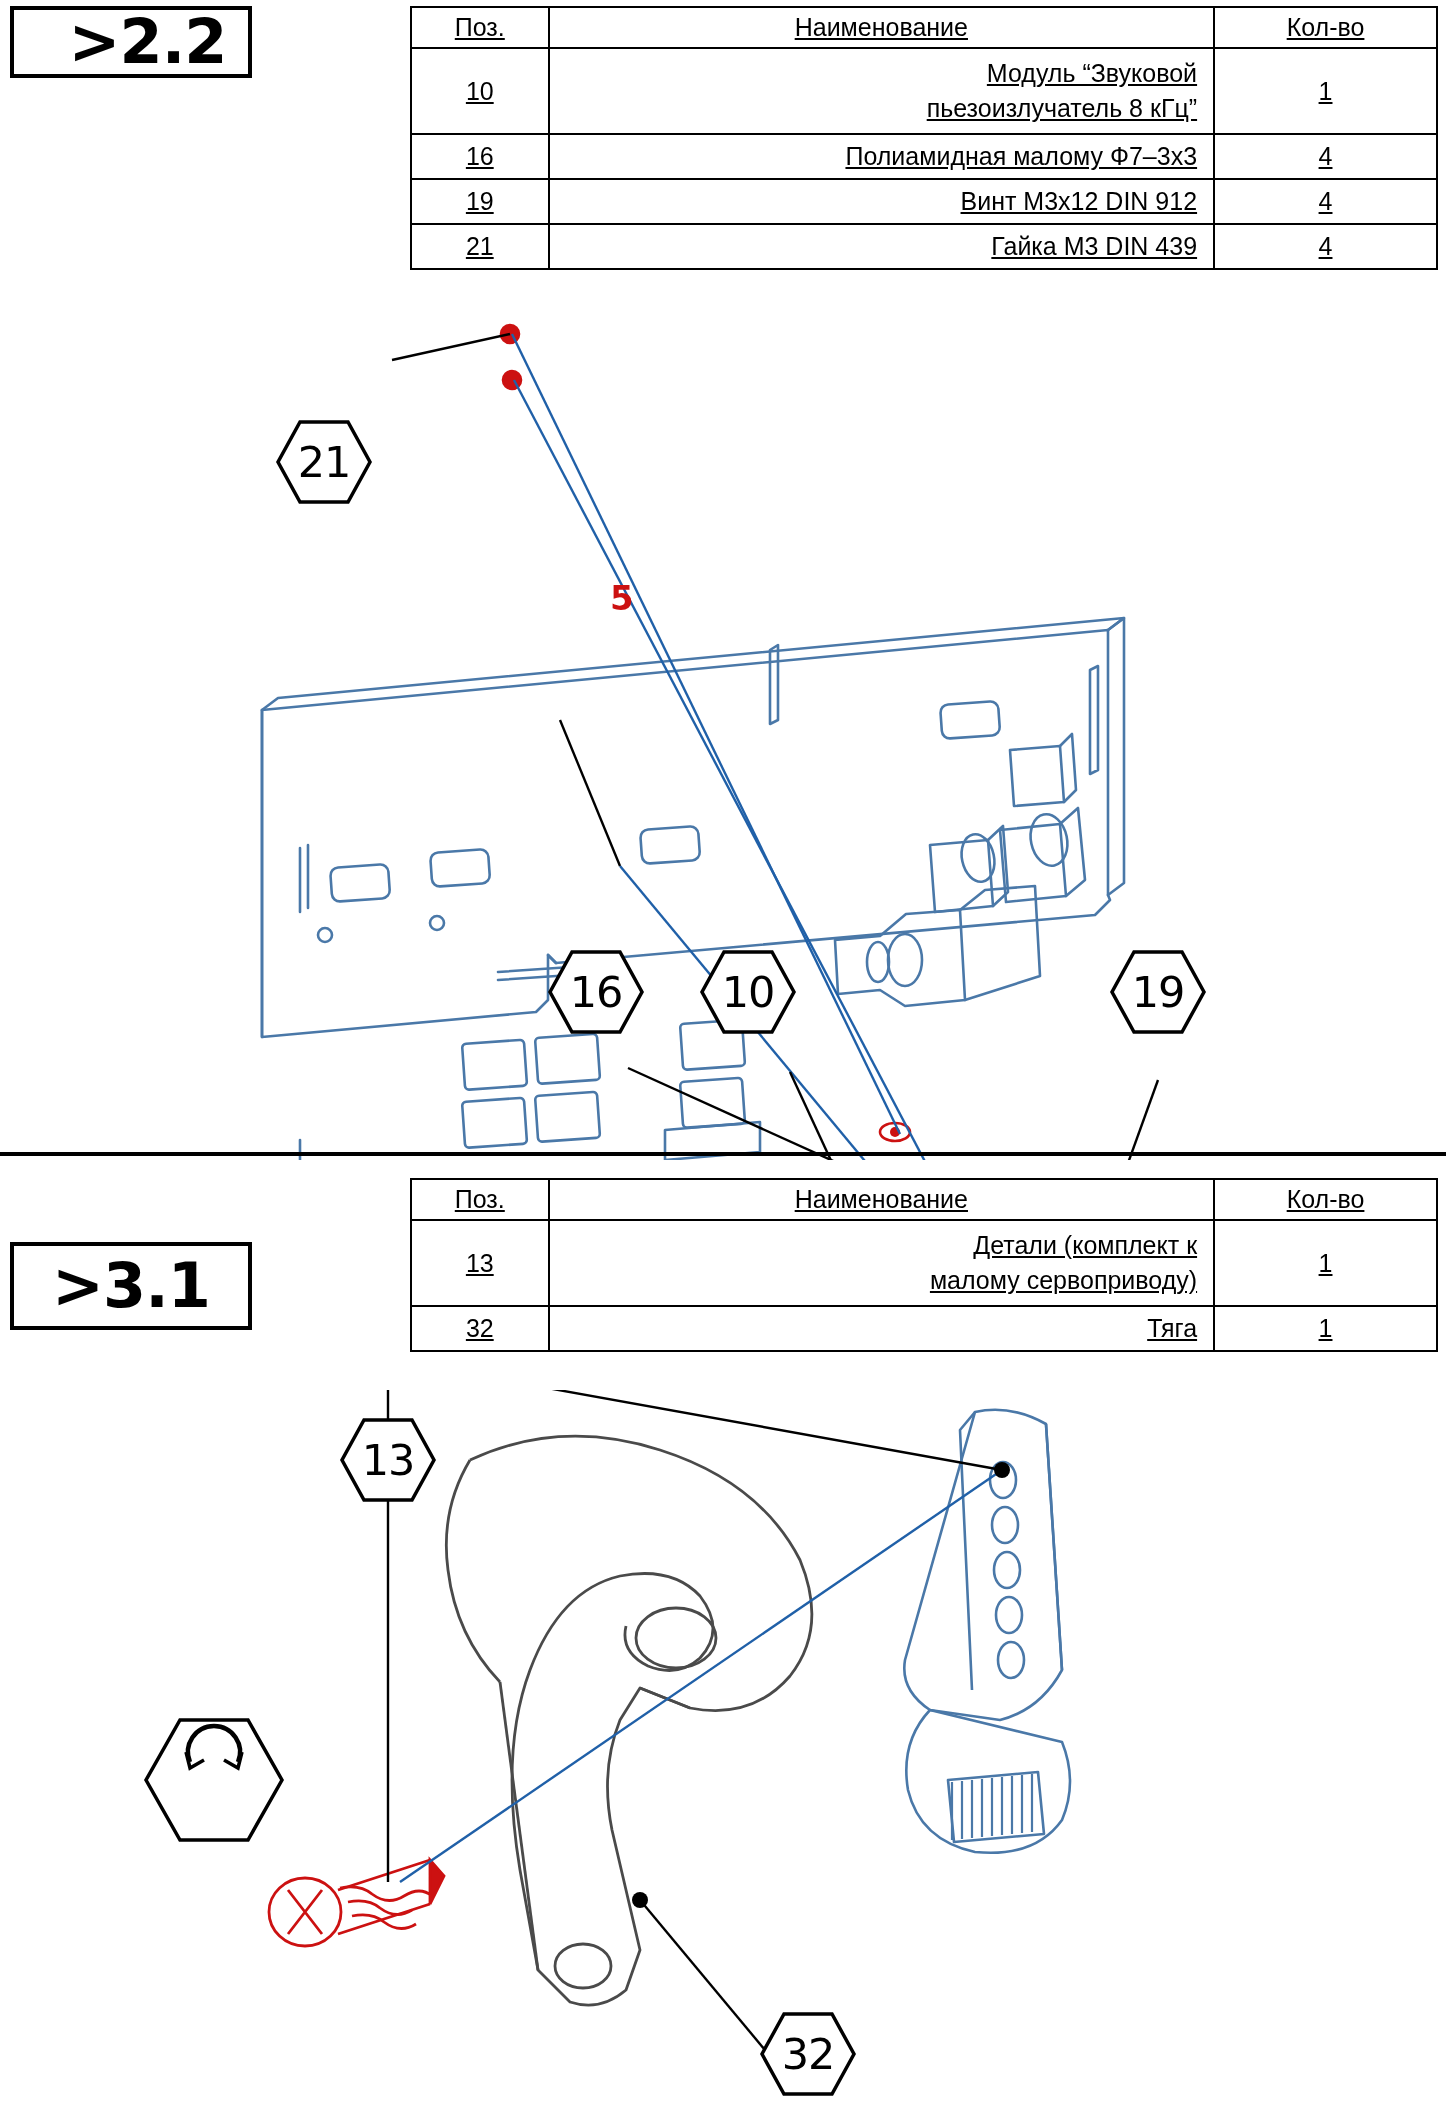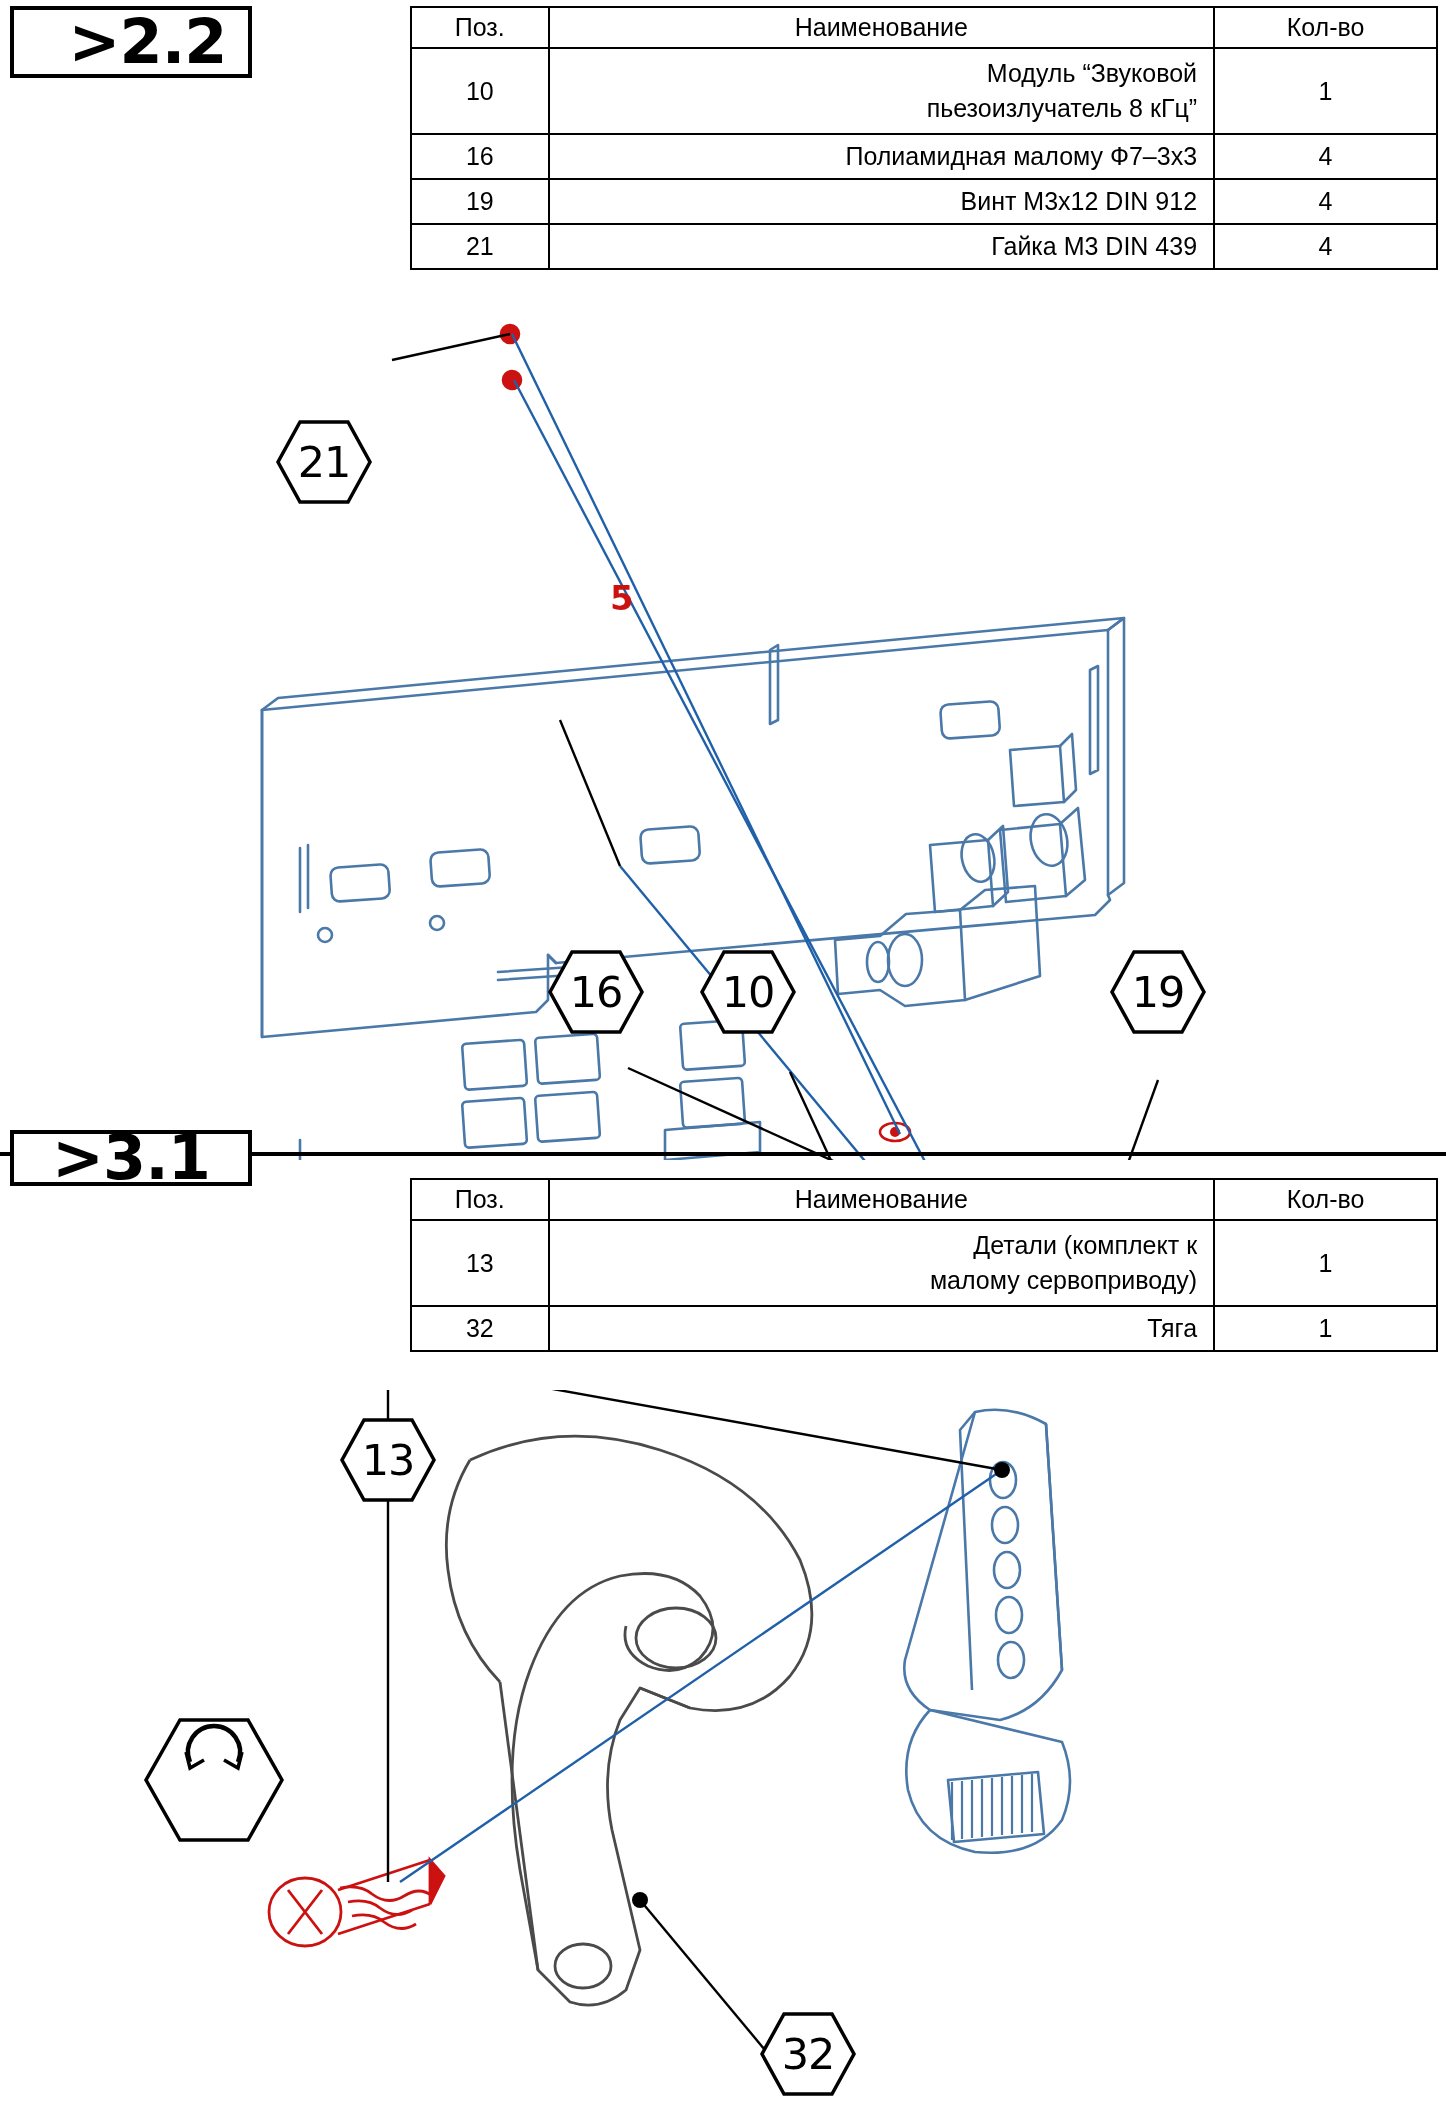--- a/index.html
+++ b/index.html
@@ -47,20 +47,21 @@
     border-collapse: collapse;
     background: #fff;
     table-layout: fixed;
   }
   .parts-table th, .parts-table td {
     border: 2.5px solid #000;
     font-size: 25px;
     font-weight: normal;
     padding: 5px 16px;
     font-family: "Liberation Sans", sans-serif;
+    text-decoration: underline;
   }
   .parts-table th {
     text-align: center;
     font-weight: normal;
   }
   .col-pos { width: 95px; text-align: center; }
   .col-name { width: 590px; text-align: right; }
   .col-qty { width: 175px; text-align: center; }
   .cell-center { text-align: center; }
   .two-line { line-height: 1.42; }
@@ -273,21 +274,21 @@
 
   <div class="callout" style="left:1110px; top:950px;">
     <svg class="hex" viewBox="0 0 96 84">
       <polygon points="24,2 72,2 94,42 72,82 24,82 2,42" fill="#fff" stroke="#000" stroke-width="3.5"></polygon>
     </svg>
     <span class="num">19</span>
   </div>
 
   <div class="divider" style="top:1152px;"></div>
 
-  <div class="step-badge" style="left:10px; top:1130px; width:242px; height:56px;">
+  <div class="step-badge" style="left:10px; top:1242px; width:242px; height:88px;">
     <span class="step-text">&gt;3.1</span>
   </div>
 
   <table class="parts-table" style="left:410px; top:1178px; width:1028px;">
     <thead>
       <tr>
         <th class="col-pos">Поз.</th>
         <th class="col-name cell-center">Наименование</th>
         <th class="col-qty">Кол-во</th>
       </tr>

